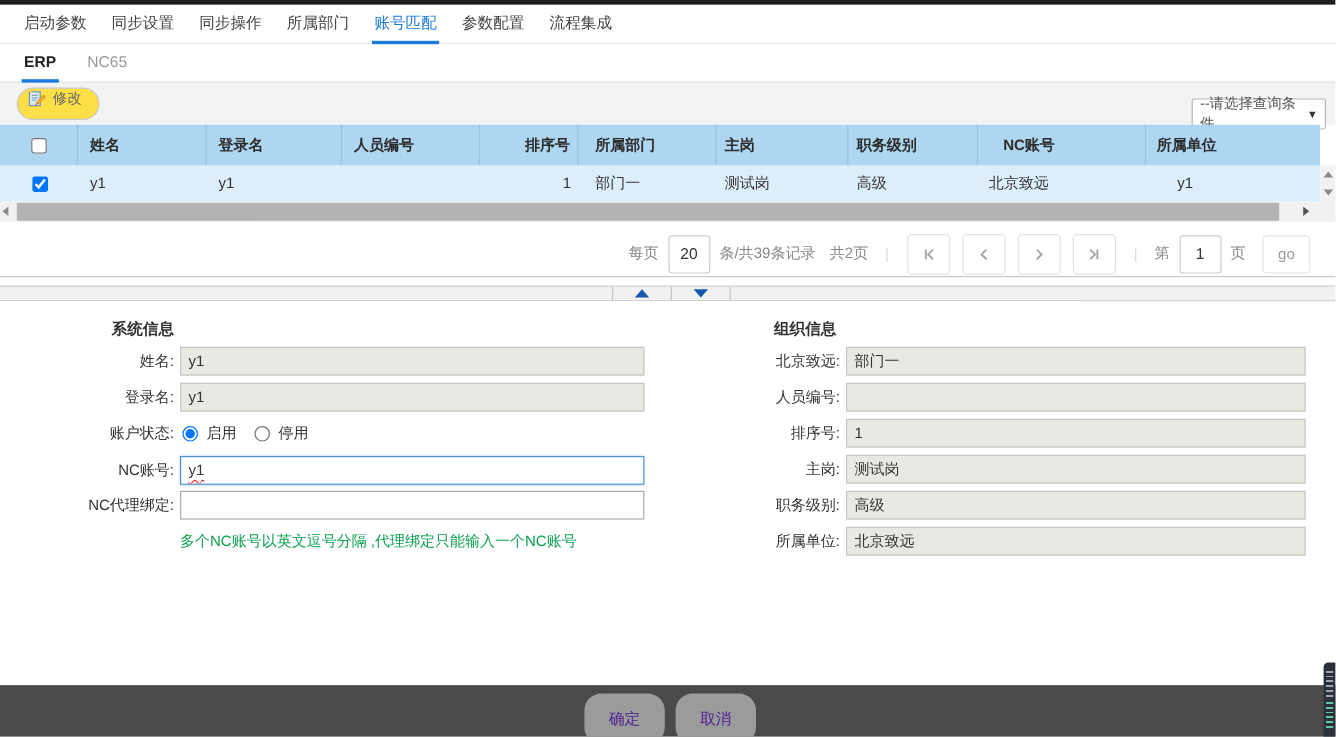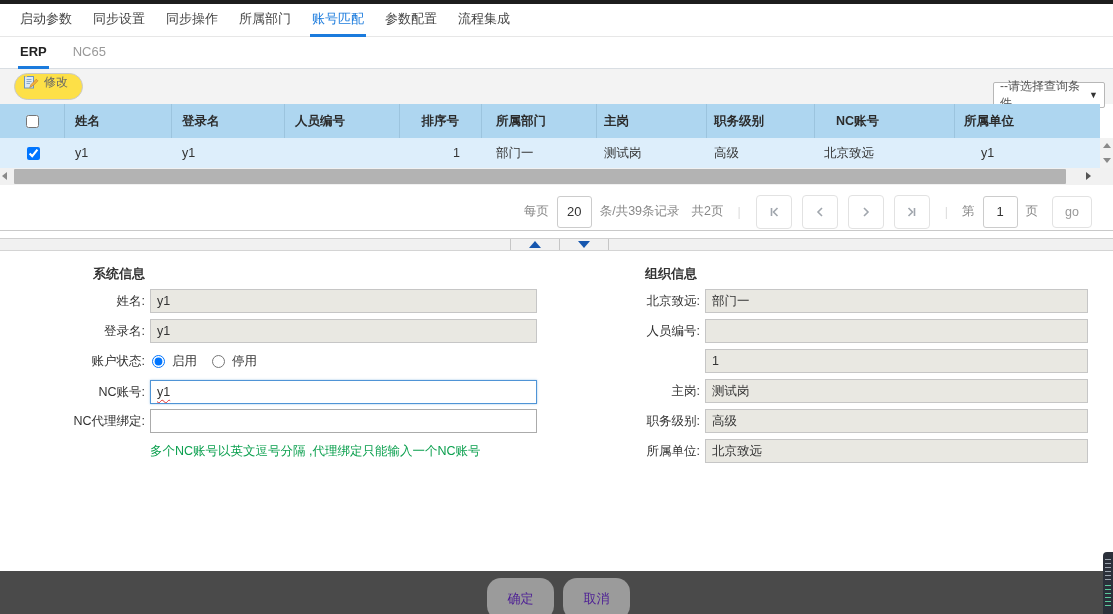--- a/index.html
+++ b/index.html
@@ -27,21 +27,21 @@
   .select-box .caret{font-size:9px;color:#333;}
   .search-btn{width:24px;height:24px;border:none;background:transparent;padding:0;cursor:pointer;}
 
   
   .grid-header{position:absolute;left:0;top:104px;width:1100px;height:34px;background:var(--table-header-bg);display:flex;}
   .grid-row{position:absolute;left:0;top:138px;width:1100px;height:30px;background:var(--selected-row-bg);display:flex;cursor:pointer;}
   .cell{box-sizing:border-box;height:100%;display:flex;align-items:center;padding-left:10px;font-size:12.5px;color:#2b2b2b;overflow:hidden;}
   .grid-header .cell{border-right:1px solid #9cc4de;font-weight:bold;}
   .grid-header .cell:last-child{border-right:none;}
   .cell.c0{justify-content:center;padding-left:0;}
-  .cell.c4{justify-content:flex-end;padding-right:22px;padding-left:0;}
+  .cell.c4{justify-content:flex-end;padding-right:6px;padding-left:0;}
   .cell.c5{padding-left:14px;}
   .cell.c6,.cell.c7{padding-left:7px;}
   .cell.c8{padding-left:9px;}
   .cell.c9{padding-left:21px;}
   .grid-row .cell{font-weight:normal;color:#333;}
 
   
   .vscroll{position:absolute;left:1100px;top:138px;width:13px;height:30px;background:#f2f2f2;}
   .vs-btn{width:13px;height:15px;display:flex;align-items:center;justify-content:center;cursor:pointer;}
   .tri-up-s{width:0;height:0;border-left:4px solid transparent;border-right:4px solid transparent;border-bottom:5px solid #8a8a8a;}
@@ -268,20 +268,21 @@
     <div id="right-fields">
         <div class="frow right" style="top: 38px;">
           <label class="flabel">北京致远:</label>
           <div class="finput disabled">部门一</div>
         </div>
         <div class="frow right" style="top: 68px;">
           <label class="flabel">人员编号:</label>
           <div class="finput disabled"></div>
         </div>
         <div class="frow right" style="top: 98px;">
+          <label class="flabel">排序号:</label>
           <div class="finput disabled">1</div>
         </div>
         <div class="frow right" style="top: 128px;">
           <label class="flabel">主岗:</label>
           <div class="finput disabled">测试岗</div>
         </div>
         <div class="frow right" style="top: 158px;">
           <label class="flabel">职务级别:</label>
           <div class="finput disabled">高级</div>
         </div>

